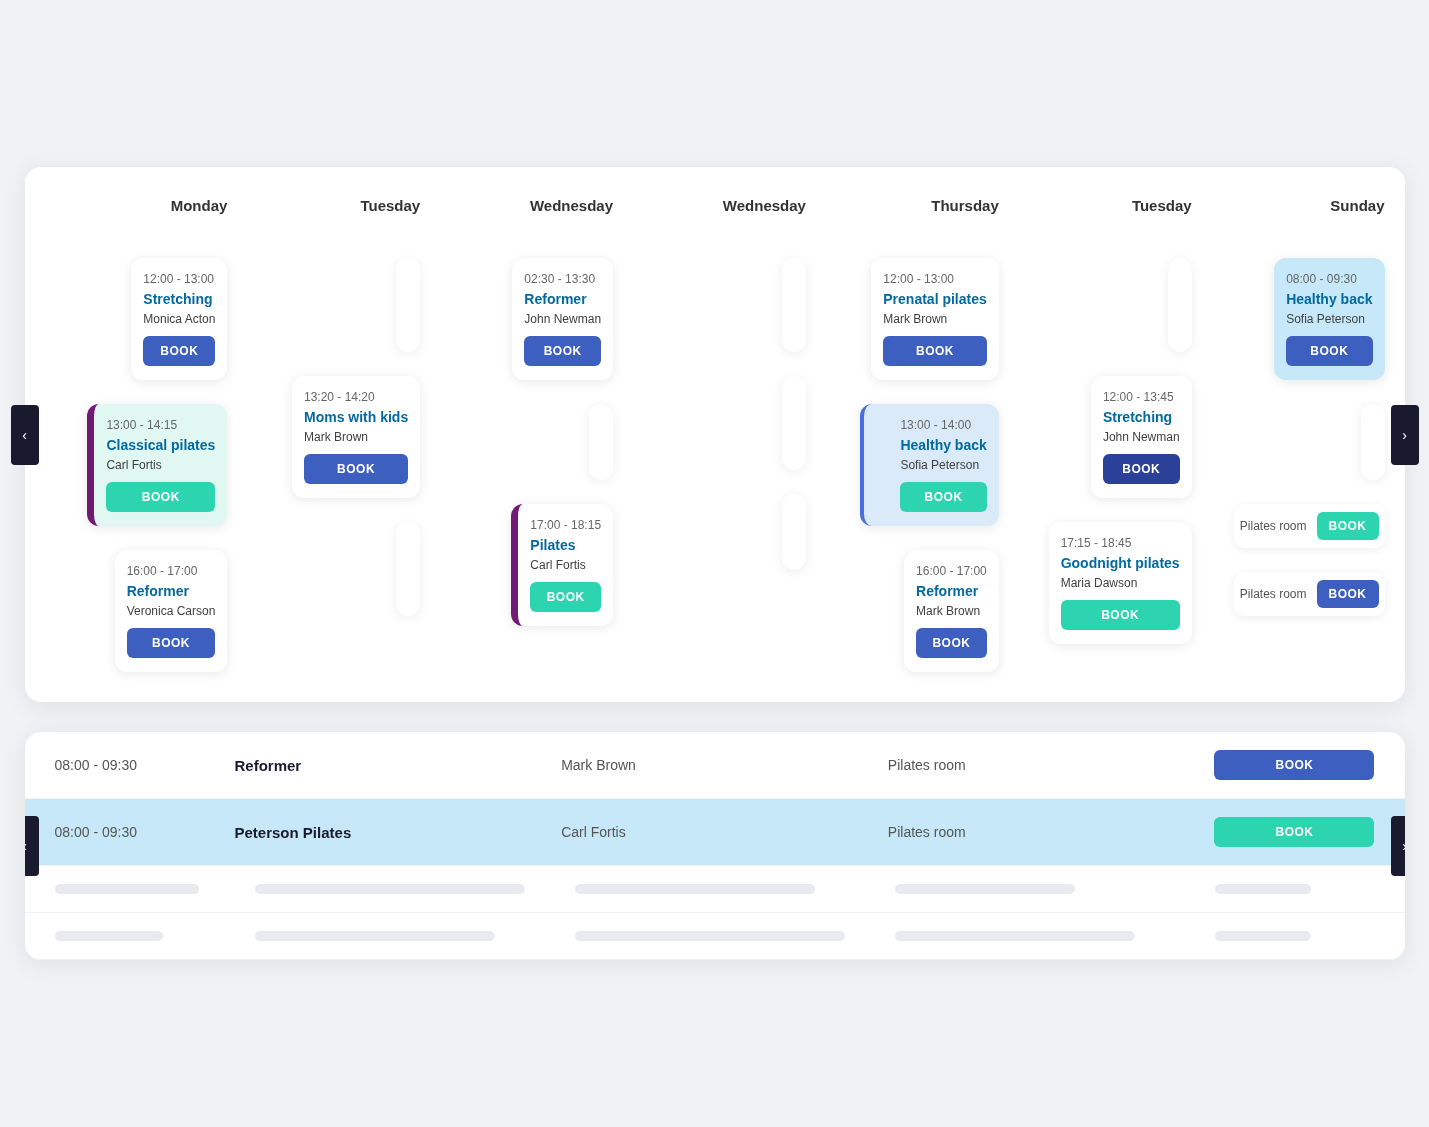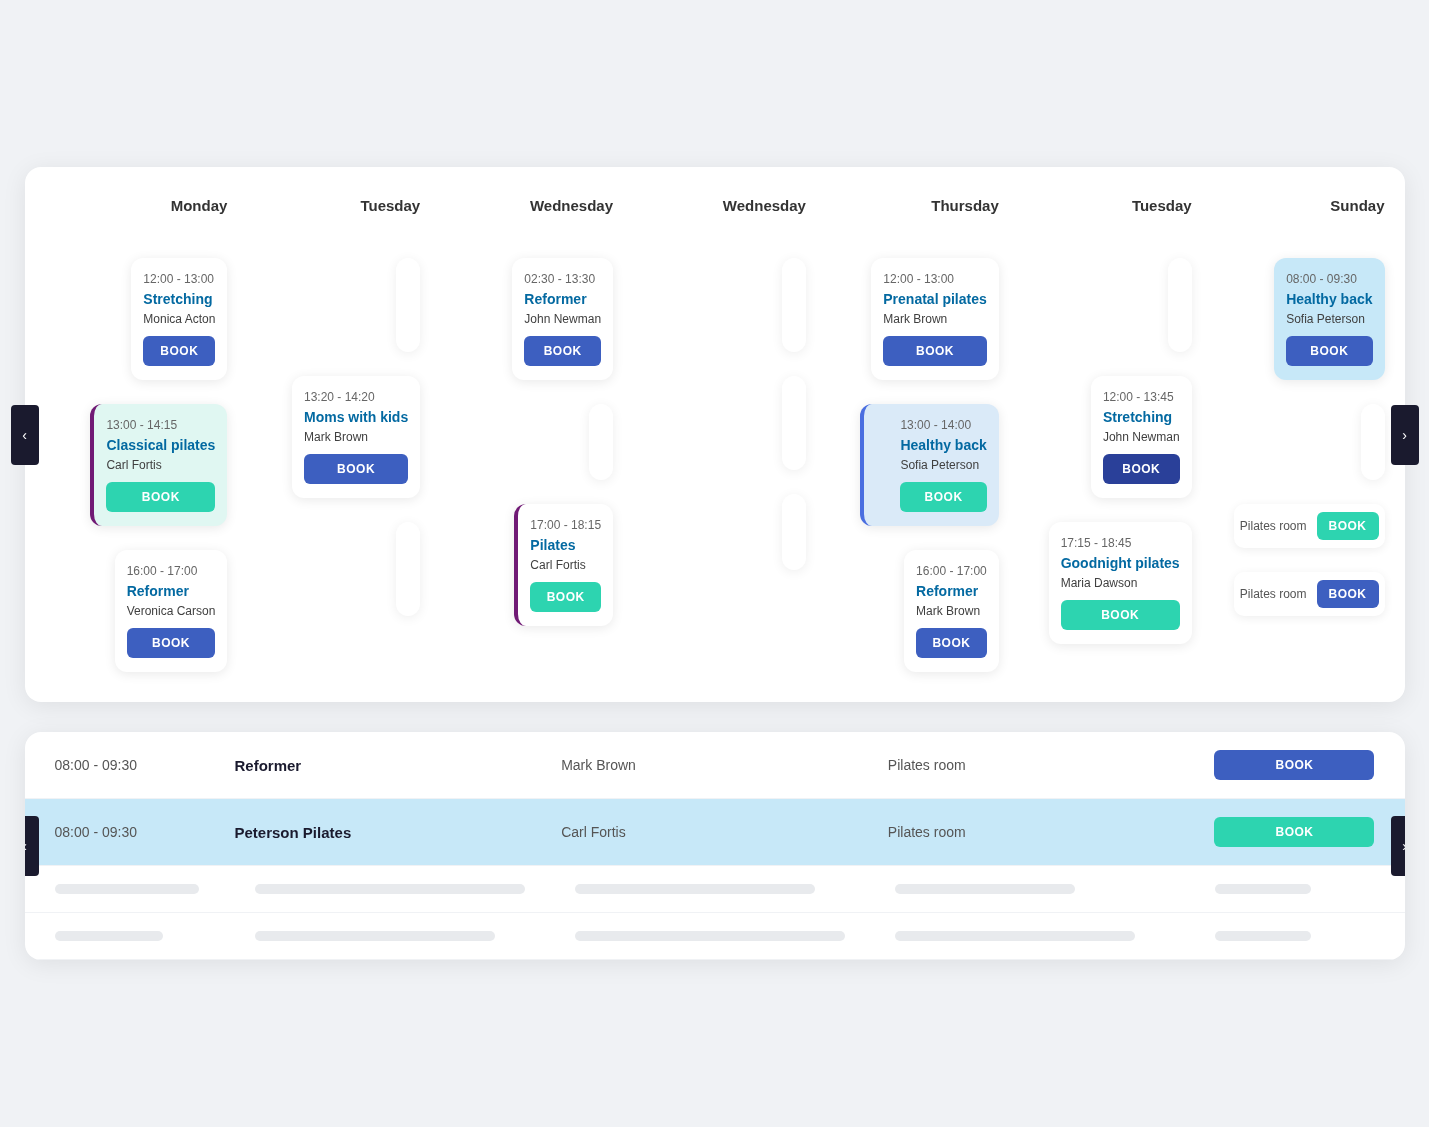--- a/index.html
+++ b/index.html
@@ -57,21 +57,21 @@
       border-radius: 12px;
       padding: 14px 12px;
       box-shadow: 0 2px 12px rgba(0,0,0,0.09);
       display: flex;
       flex-direction: column;
       gap: 4px;
       position: relative;
     }
 
     .class-card.teal-left {
-      border-left: 4px solid #701a75;
+      border-left: 7px solid #701a75;
     }
 
     .class-card.blue-left {
       border-left: 4px solid #4a6ee0;
     }
 
     .class-card.blue-bg {
       background: #daeaf8;
       padding-left: 36px;
     }

